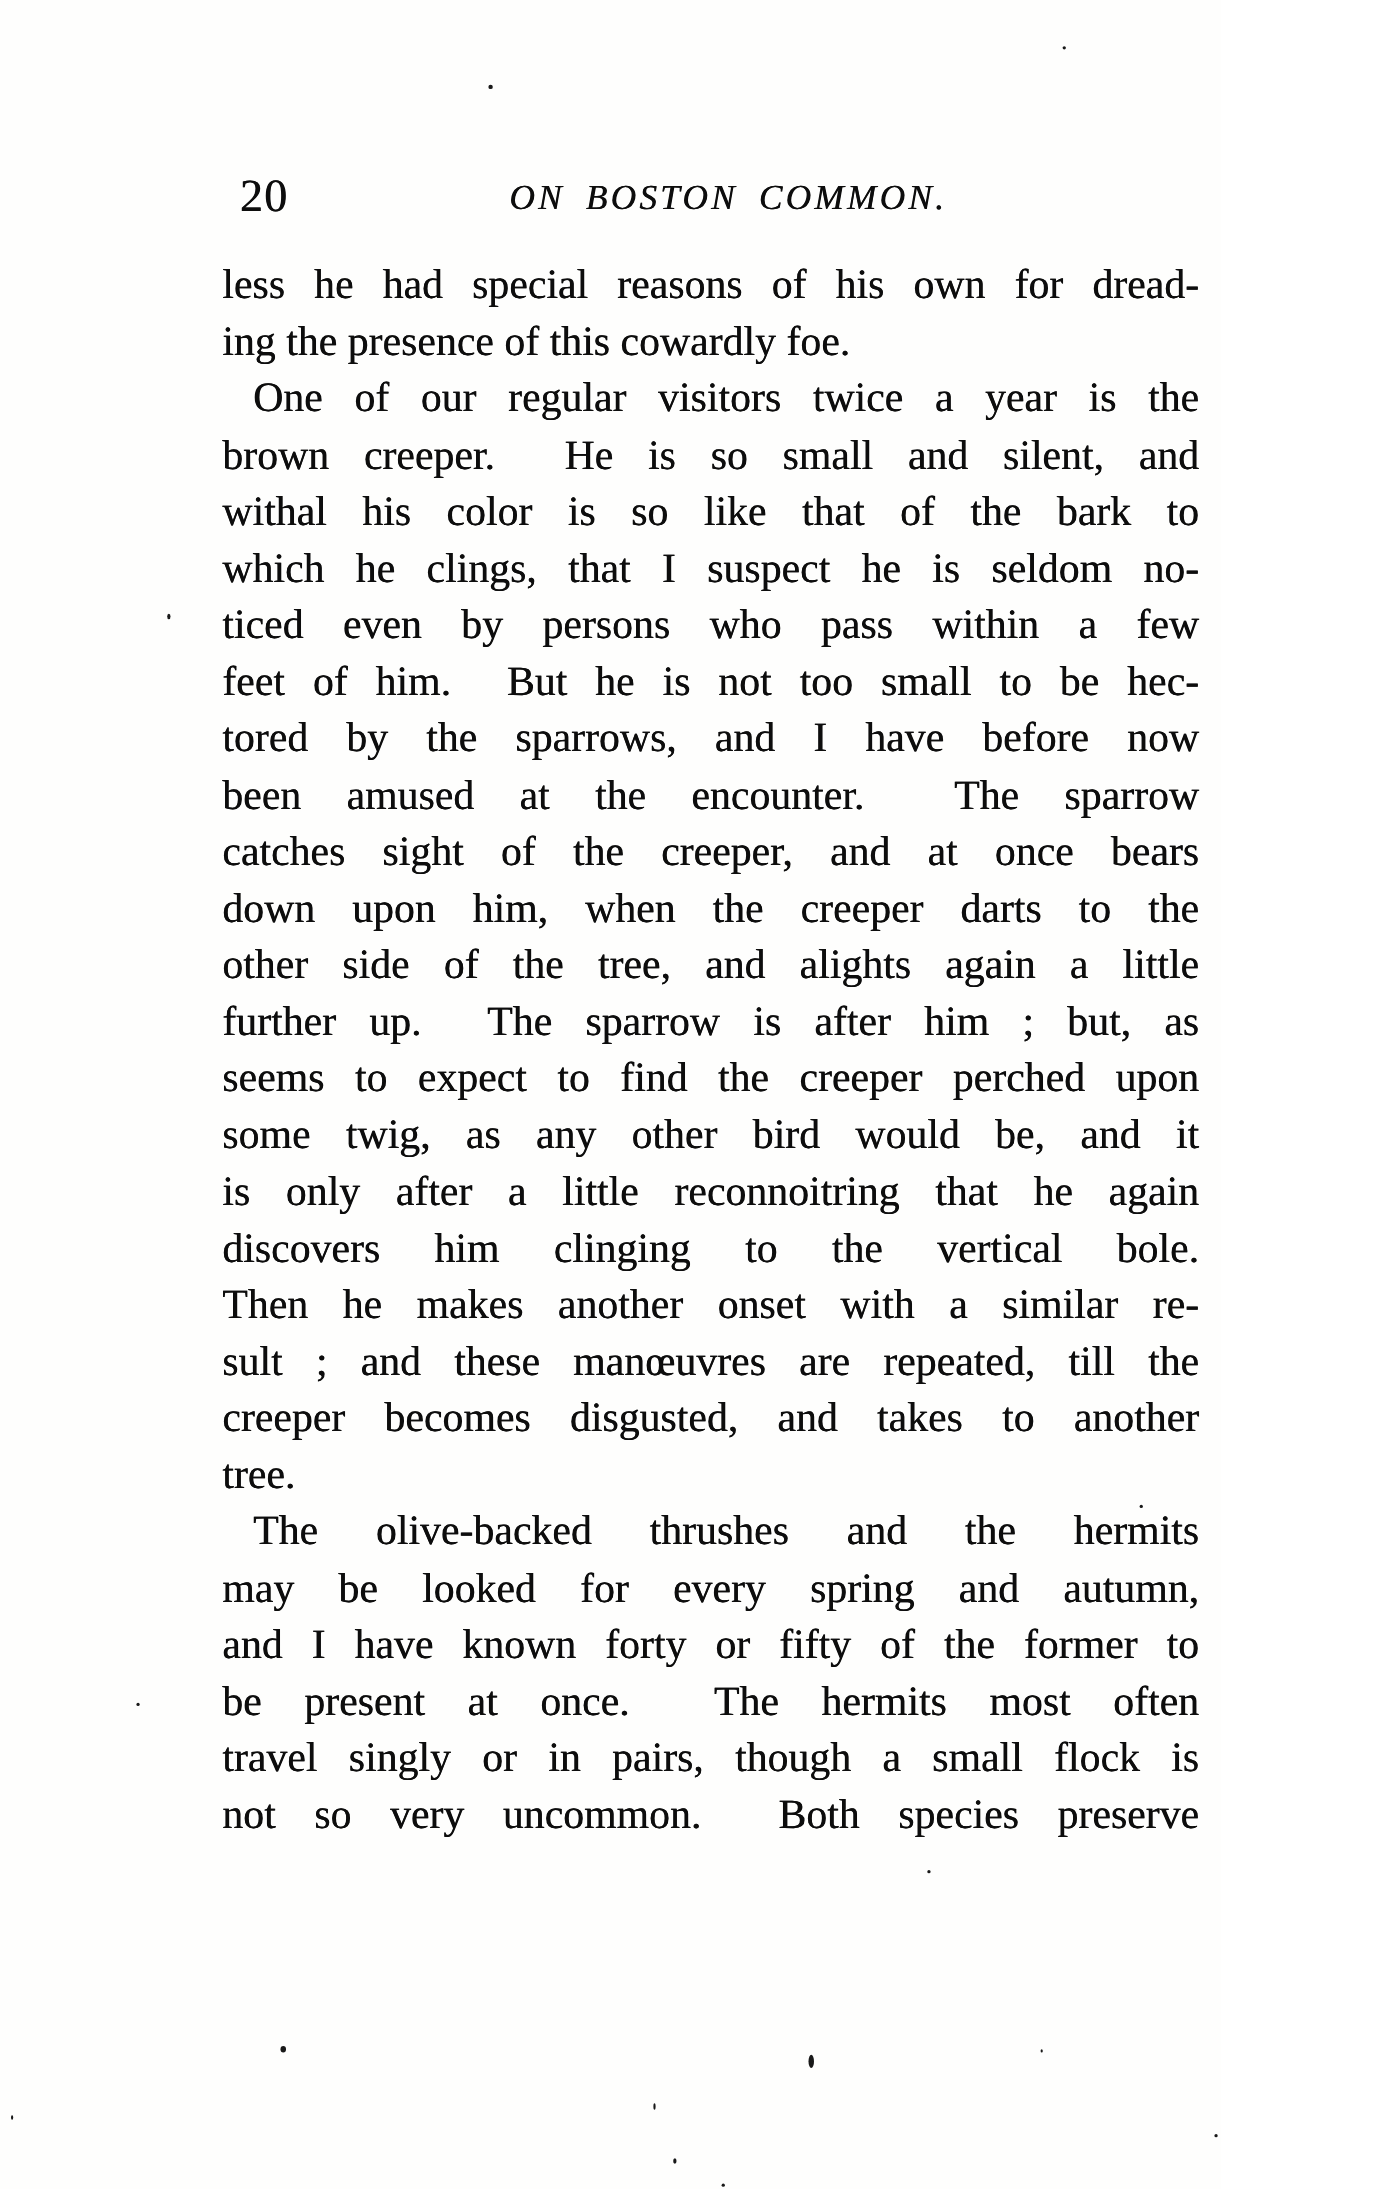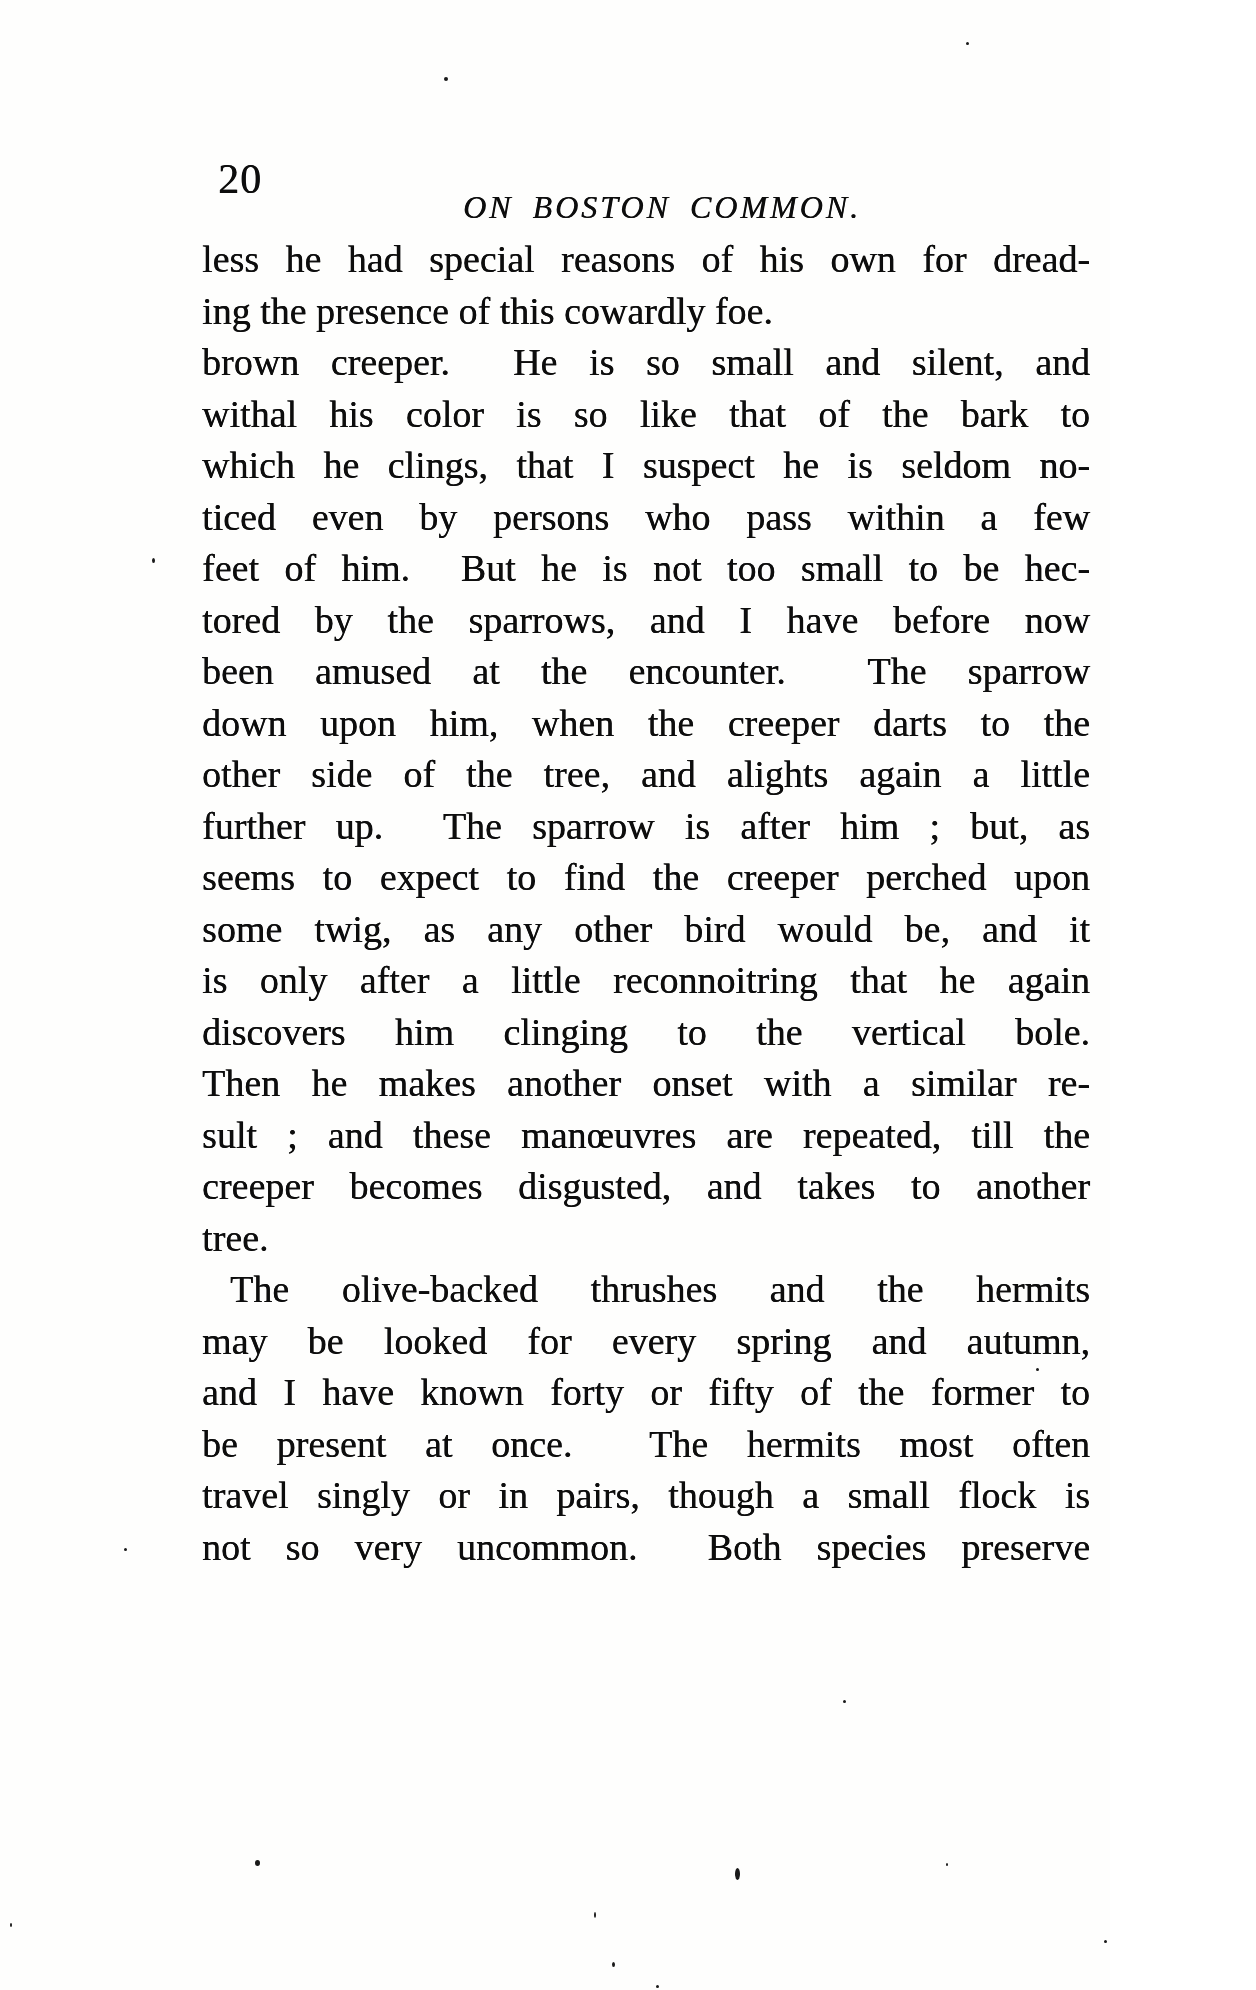--- a/index.html
+++ b/index.html
@@ -37,21 +37,20 @@
     left: 0;
     right: 0;
     top: 4px;
     text-align: center;
     font-style: italic;
     font-size: 32px;
     line-height: 34px;
     letter-spacing: 3px;
     word-spacing: 8px;
     text-shadow: 0.4px 0 0 currentColor;
-    margin-top: 28px;
   }
   .text-block {
     position: absolute;
     left: 202px;
     top: 234px;
     width: 888px;
     font-size: 38px;
     line-height: 51.5px;
     text-shadow: 0.35px 0 0 currentColor;
   }
@@ -80,27 +79,29 @@
 <div class="page">
 
   <div class="header-row">
     <span class="page-number">20</span>
     <div class="running-head">ON BOSTON COMMON.</div>
   </div>
 
   <div class="text-block">
       <div class="text-line">less he had special reasons of his own for dread-</div>
       <div class="text-line no-justify">ing the presence of this cowardly foe.</div>
+      <div class="text-line indent">One of our regular visitors twice a year is the</div>
       <div class="text-line">brown creeper.  He is so small and silent, and</div>
       <div class="text-line">withal his color is so like that of the bark to</div>
       <div class="text-line">which he clings, that I suspect he is seldom no-</div>
       <div class="text-line">ticed even by persons who pass within a few</div>
       <div class="text-line">feet of him.  But he is not too small to be hec-</div>
       <div class="text-line">tored by the sparrows, and I have before now</div>
       <div class="text-line">been amused at the encounter.  The sparrow</div>
+      <div class="text-line">catches sight of the creeper, and at once bears</div>
       <div class="text-line">down upon him, when the creeper darts to the</div>
       <div class="text-line">other side of the tree, and alights again a little</div>
       <div class="text-line">further up.  The sparrow is after him ; but, as</div>
       <div class="text-line">seems to expect to find the creeper perched upon</div>
       <div class="text-line">some twig, as any other bird would be, and it</div>
       <div class="text-line">is only after a little reconnoitring that he again</div>
       <div class="text-line">discovers him clinging to the vertical bole.</div>
       <div class="text-line">Then he makes another onset with a similar re-</div>
       <div class="text-line">sult ; and these manœuvres are repeated, till the</div>
       <div class="text-line">creeper becomes disgusted, and takes to another</div>

